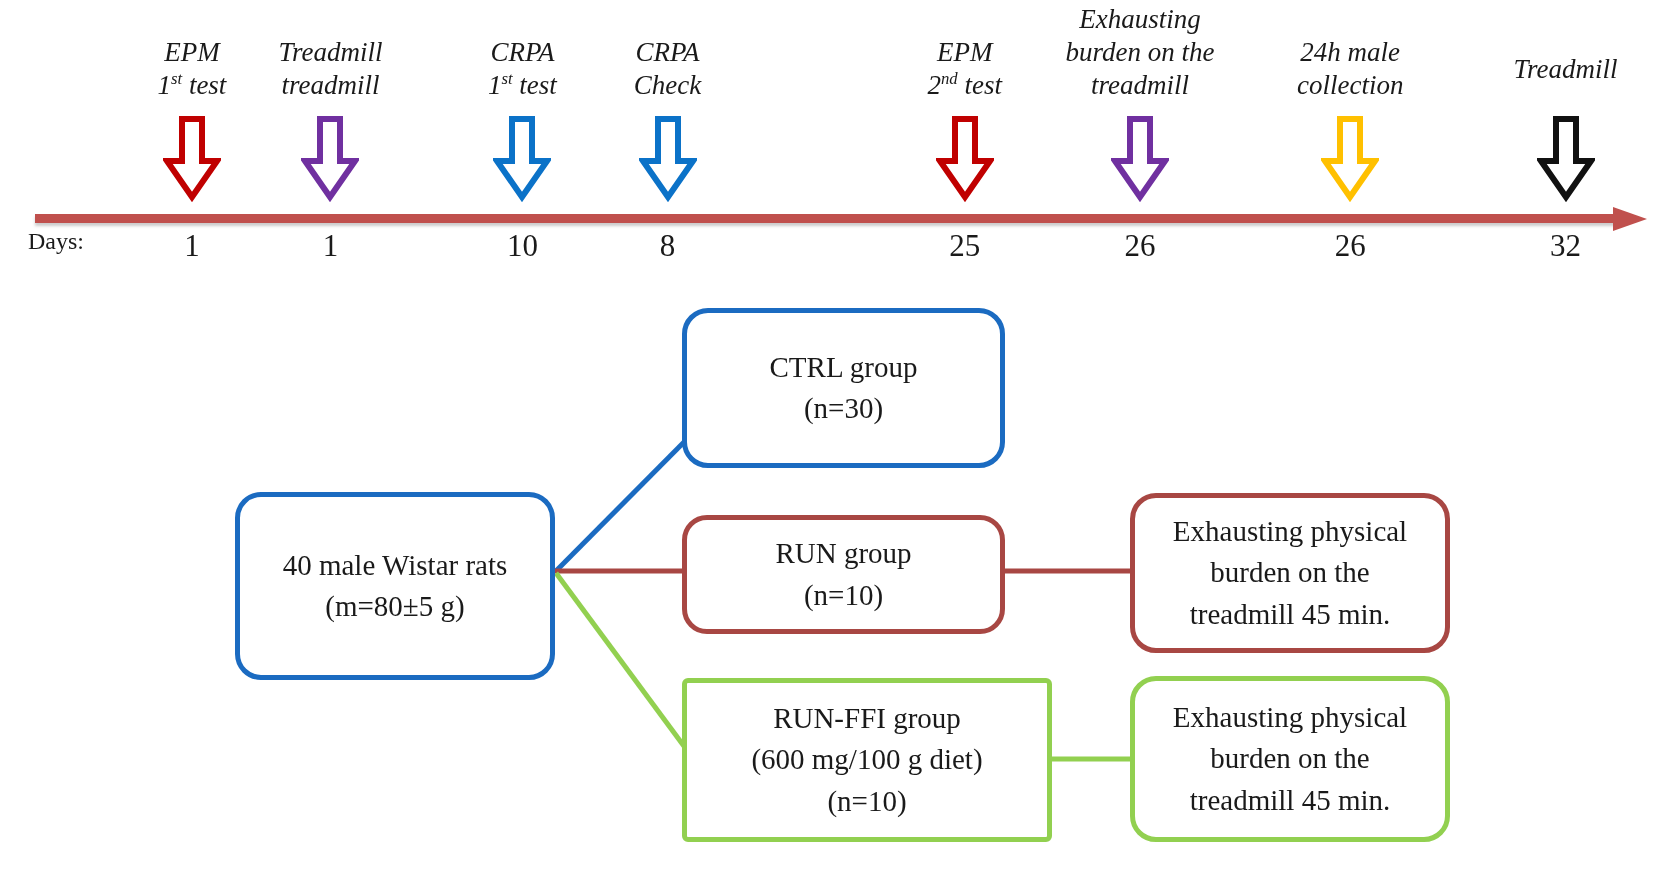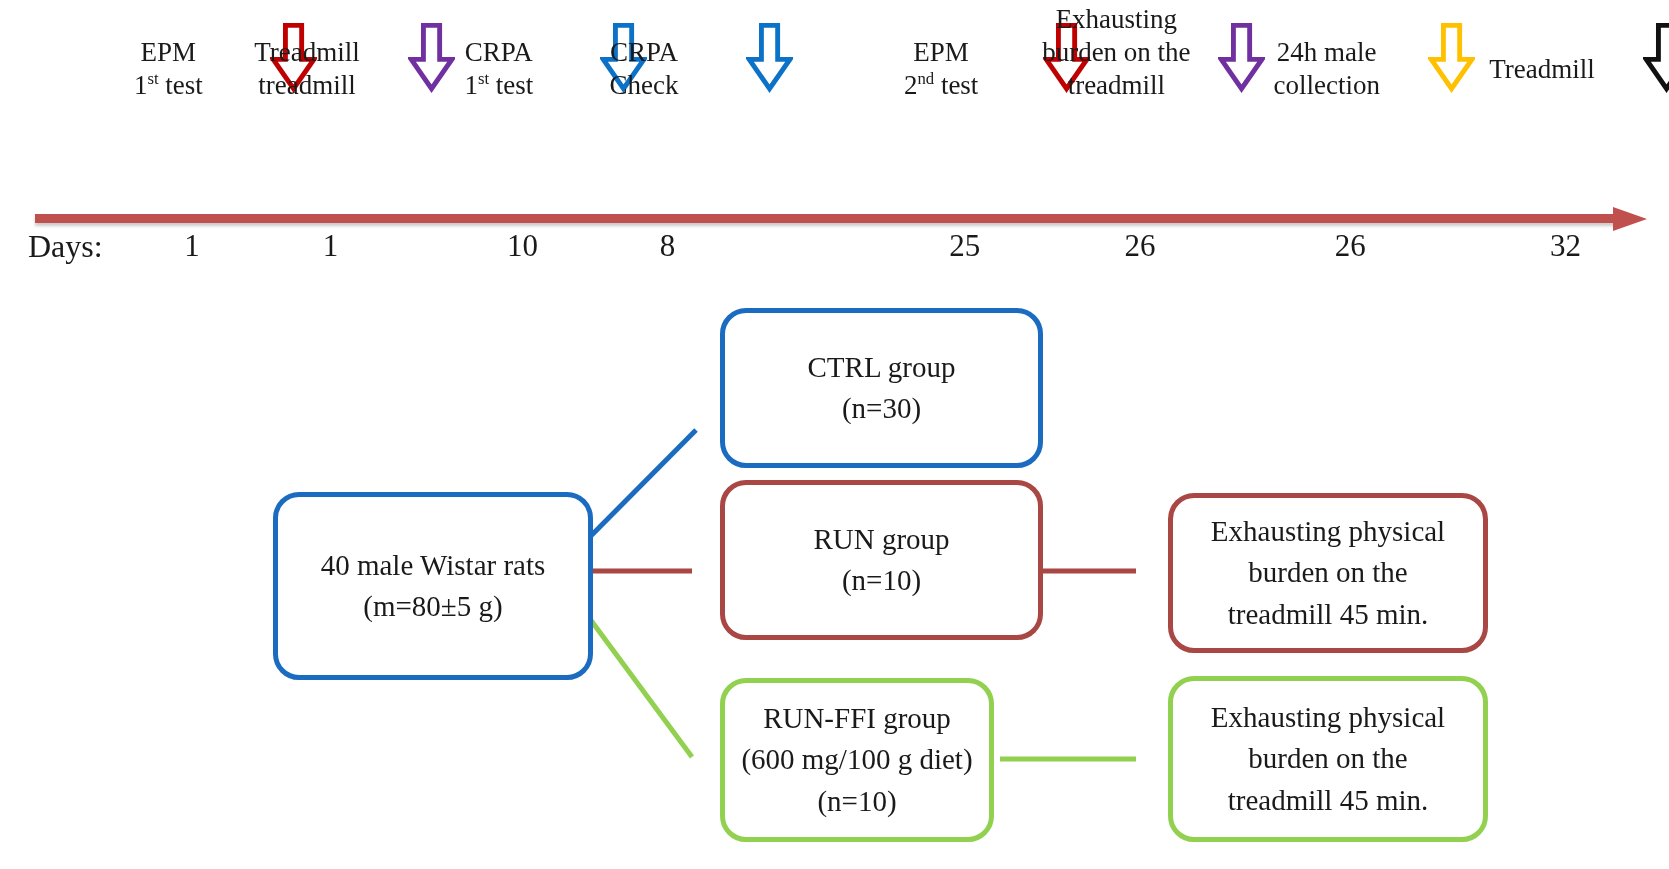--- a/index.html
+++ b/index.html
@@ -8,21 +8,21 @@
     width:1669px;height:869px;
     background:#ffffff;
     font-family:"Liberation Serif","DejaVu Serif",serif;
     color:#1a1a1a;
     overflow:hidden;
   }
   
   .event-col{
     position:absolute;top:0;width:250px;
     transform:translateX(-50%);
-    display:flex;flex-direction:row;align-items:center;
+    display:flex;flex-direction:column;align-items:center;font-style:italic;
   }
   .event-label{
     height:102px;width:100%;
     display:flex;flex-direction:column;justify-content:flex-end;align-items:center;
     text-align:center;
     font-size:27px;line-height:1.22;
   }
   .event-label sup{font-size:0.62em;line-height:0;}
   .event-label.single-line{padding-bottom:16px;box-sizing:border-box;}
   .event-arrow{margin-top:12px;}
@@ -33,36 +33,35 @@
   }
   #timeline-arrowhead{
     position:absolute;left:1613px;top:207px;
     width:0;height:0;
     border-left:34px solid #C0504D;
     border-top:12px solid transparent;
     border-bottom:12px solid transparent;
   }
   #days-label{
     position:absolute;left:28px;top:228px;
-    font-size:32px;
+    font-size:24px;
   }
   .day-value{
     position:absolute;top:228px;transform:translateX(-50%);
     font-size:31px;text-align:center;
   }
   
   #connector-svg{position:absolute;left:0;top:0;pointer-events:none;}
   .fc-box{
     position:absolute;box-sizing:border-box;
     background:#ffffff;border-radius:26px;
     display:flex;flex-direction:column;justify-content:center;align-items:center;
     text-align:center;
     font-size:29px;line-height:1.42;
     padding:4px 8px;
-    margin-left:38px;
   }
   .fc-box.border-blue{border:5px solid #1B6BC1;}
   .fc-box.border-red{border:5px solid #A84743;}
   .fc-box.border-green{border:5px solid #92D050;}
 </style>
 </head>
 <body>
 
 <div id="figure">
 
@@ -178,26 +177,26 @@
   <div class="fc-box border-blue" style="left:235px;top:492px;width:320px;height:188px;">
     <div>40 male Wistar rats</div>
     <div>(m=80±5 g)</div>
   </div>
 
   <div class="fc-box border-blue" style="left:682px;top:308px;width:323px;height:160px;">
     <div>CTRL group</div>
     <div>(n=30)</div>
   </div>
 
-  <div class="fc-box border-red" style="left:682px;top:480px;width:323px;height:160px;">
+  <div class="fc-box border-red" style="left:682px;top:515px;width:323px;height:119px;border-radius:25px;">
     <div>RUN group</div>
     <div>(n=10)</div>
   </div>
 
-  <div class="fc-box border-green" style="left:682px;top:678px;width:274px;height:164px;">
+  <div class="fc-box border-green" style="left:682px;top:678px;width:370px;height:164px;border-radius:6px;">
     <div>RUN-FFI group</div>
     <div>(600 mg/100 g diet)</div>
     <div>(n=10)</div>
   </div>
 
   <div class="fc-box border-red" style="left:1130px;top:493px;width:320px;height:160px;">
     <div>Exhausting physical</div>
     <div>burden on the</div>
     <div>treadmill 45 min.</div>
   </div>

